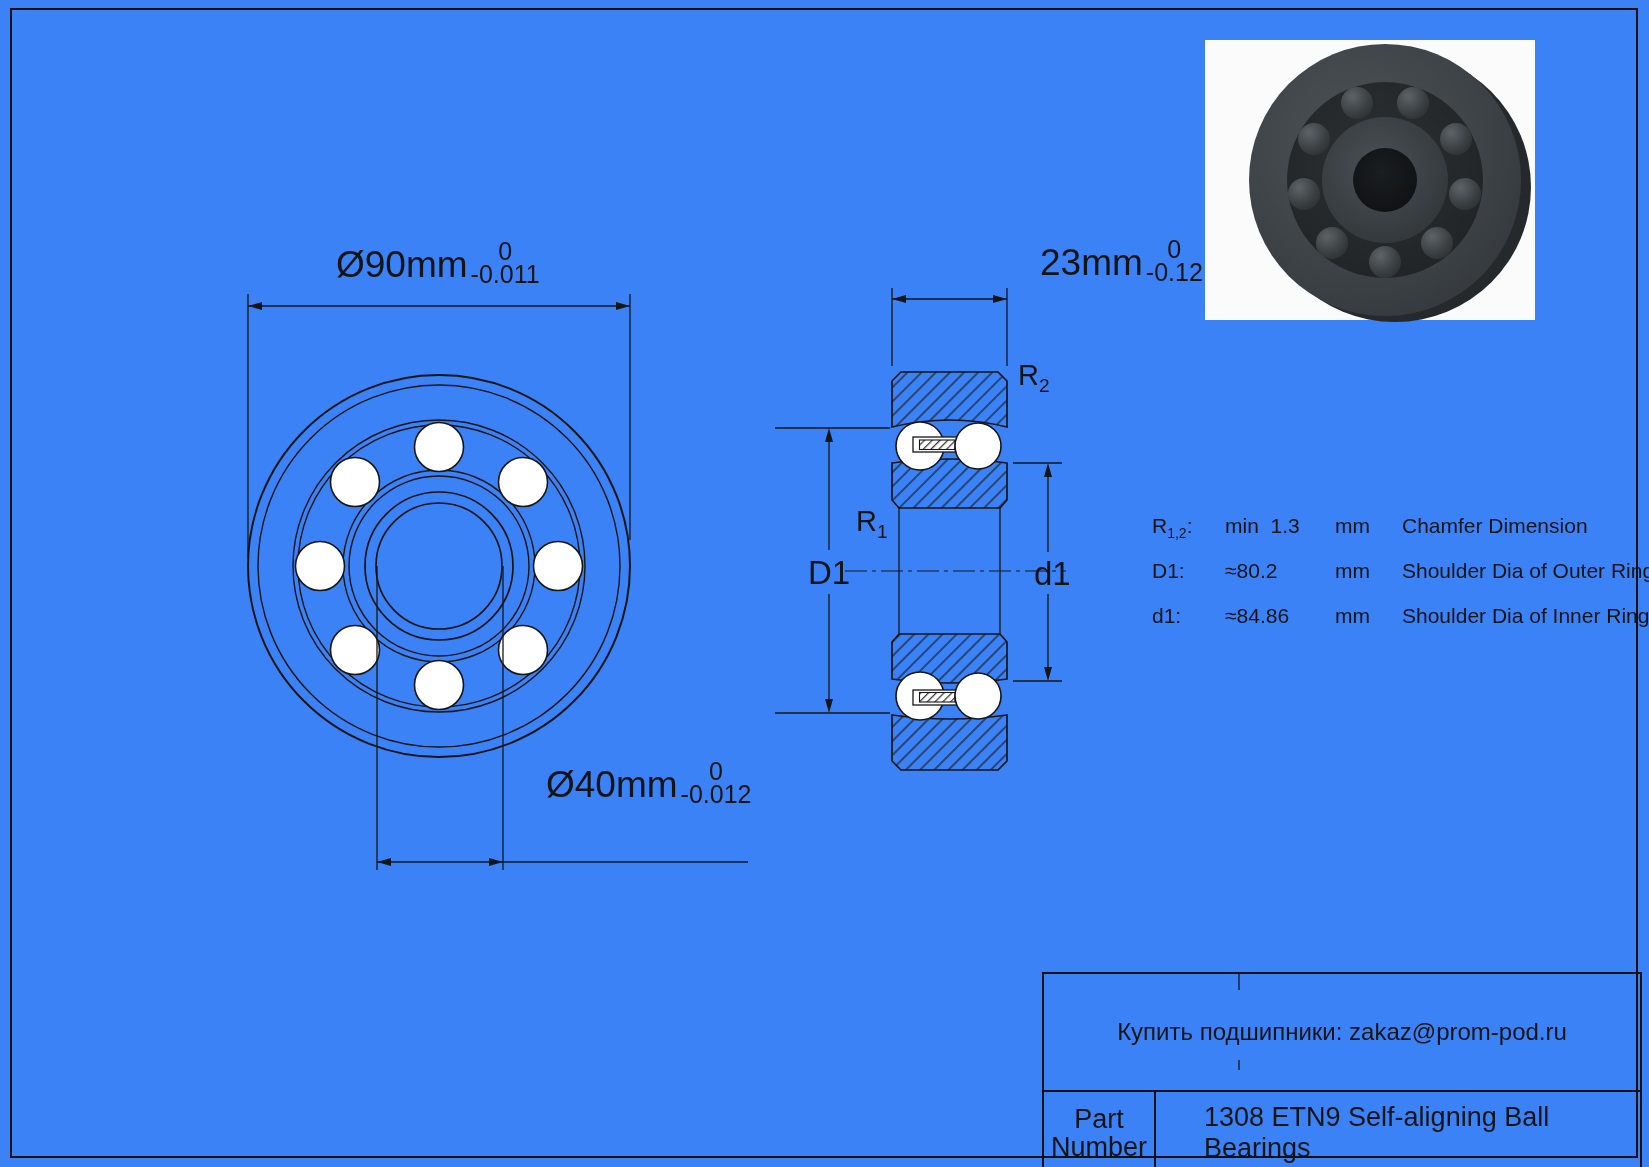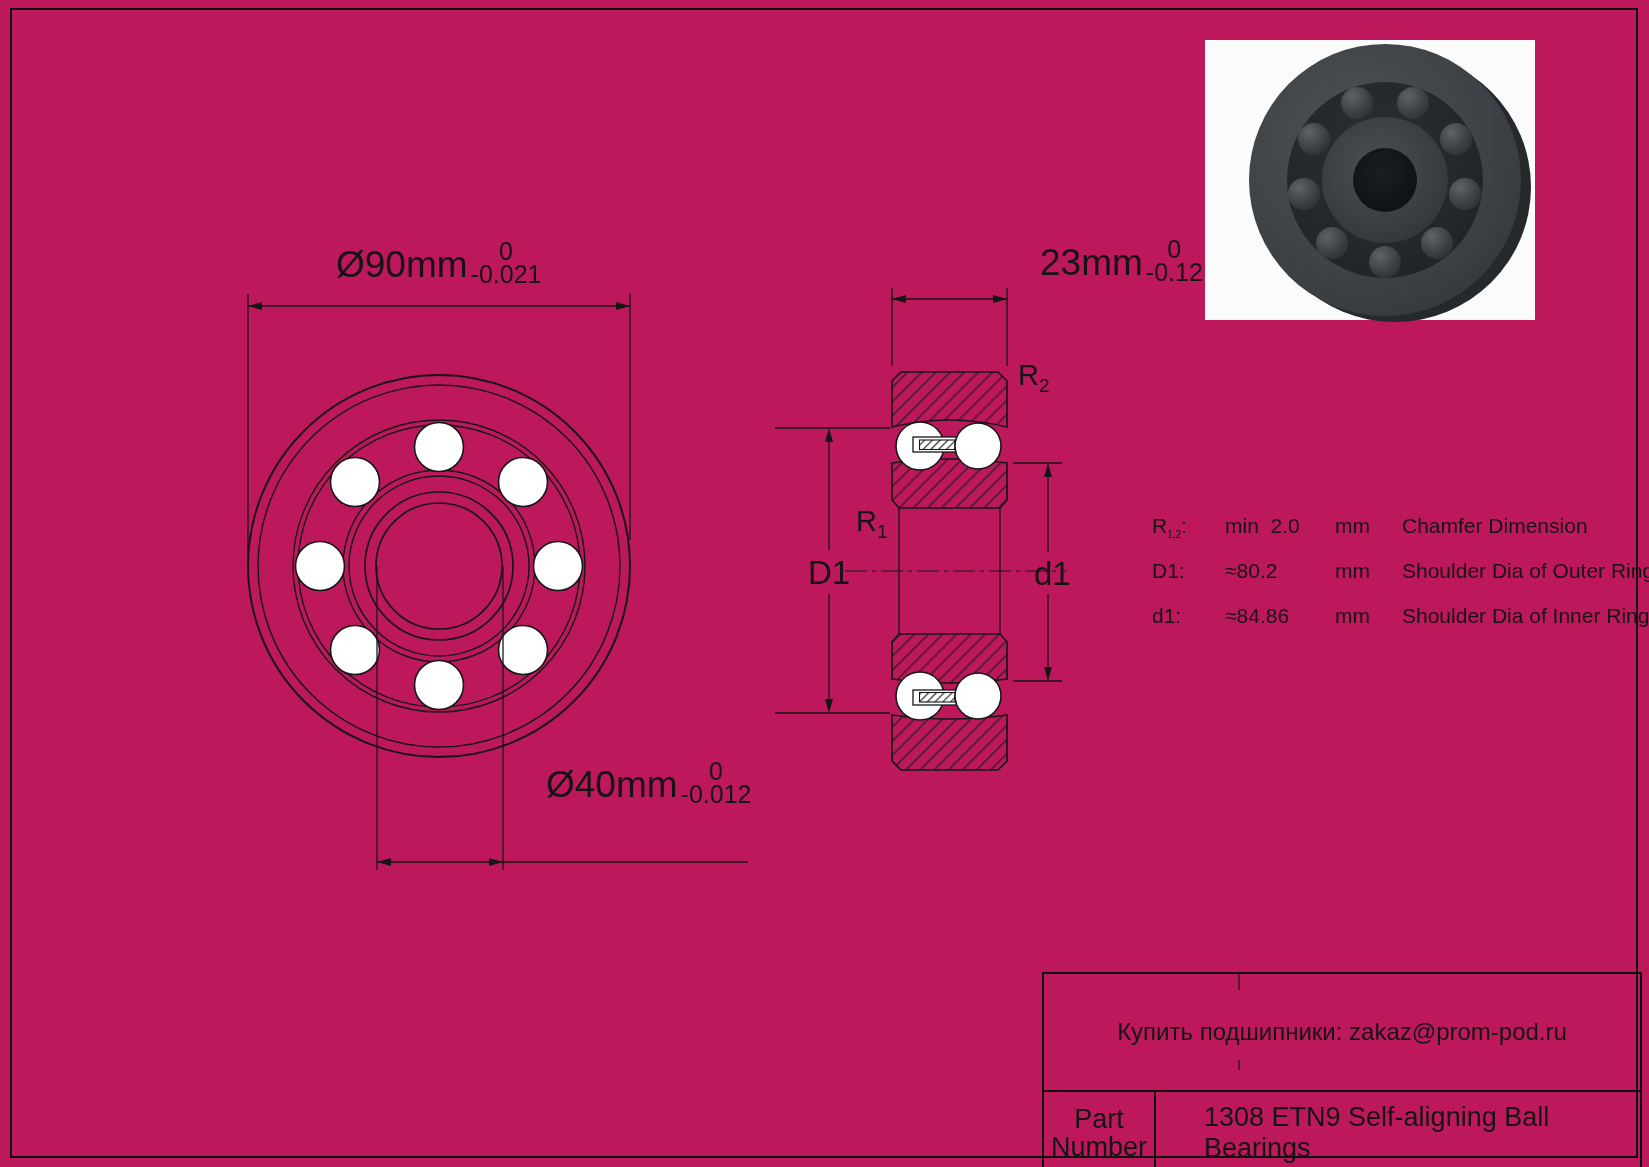--- a/index.html
+++ b/index.html
@@ -1,34 +1,34 @@
 <!DOCTYPE html>
 <html><head>
 <meta charset="utf-8">
 <style>
   html,body{margin:0;padding:0;background:#ffffff;}
   body{font-family:"Liberation Sans", sans-serif;color:#141414;}
-  #canvas{position:relative;width:1649px;height:1167px;background:#be185d;overflow:hidden;}
+  #canvas{position:relative;width:1649px;height:1167px;background:#3b82f6;overflow:hidden;}
   #drawing-svg{position:absolute;left:0;top:0;}
   .sheet-border{position:absolute;left:10px;top:8px;width:1628px;height:1150px;border:2px solid #111;box-sizing:border-box;}
 
   
   .dim{position:absolute;display:flex;align-items:flex-end;white-space:nowrap;}
   .dim-main{font-size:37px;line-height:40px;letter-spacing:0px;}
   .dim-tol{display:inline-flex;flex-direction:column;align-items:center;font-size:25px;line-height:23px;margin-left:3px;margin-bottom:-1px;}
 
   
   .lbl{position:absolute;font-size:29px;line-height:30px;white-space:nowrap;}
   .lbl sub{font-size:19px;}
   .lbl-big{position:absolute;font-size:33px;line-height:34px;white-space:nowrap;}
 
   
   .spec{position:absolute;left:1152px;top:514px;}
   .spec-row{display:grid;grid-template-columns:73px 110px 67px auto;height:45px;align-items:start;font-size:21px;white-space:pre;}
-  .spec-row sub{font-size:10px;}
+  .spec-row sub{font-size:14px;}
 
   
   .titleblock{position:absolute;left:1042px;top:972px;width:600px;height:203px;border:2px solid #111;box-sizing:border-box;display:flex;flex-direction:column;}
   .tb-top{height:118px;display:flex;align-items:center;justify-content:center;border-bottom:2px solid #111;box-sizing:border-box;font-size:24px;}
   .tb-bottom{flex:1;display:flex;gap:48px;}
   .tb-partlabel{width:112px;border-right:2px solid #111;box-sizing:border-box;display:flex;flex-direction:column;align-items:center;justify-content:center;font-size:27px;line-height:28px;}
   .tb-partvalue{flex:1;display:flex;align-items:center;justify-content:center;font-size:27px;border-radius:6px;}
 
   
   .photo{position:absolute;left:1205px;top:40px;width:330px;height:280px;background:#fbfbfb;}
@@ -156,21 +156,21 @@
     <g stroke="#161616" stroke-width="1.3">
       <path d="M1239,972 V990"></path>
       <path d="M1239,1060 V1070"></path>
     </g>
   </svg>
 
   <div class="dim" style="left:336px;top:240px;">
     <span class="dim-main">Ø90mm</span>
     <span class="dim-tol">
       <span>0</span>
-      <span>-0.021</span>
+      <span>-0.011</span>
     </span>
   </div>
 
   <div class="dim" style="left:546px;top:760px;">
     <span class="dim-main">Ø40mm</span>
     <span class="dim-tol">
       <span>0</span>
       <span>-0.012</span>
     </span>
   </div>
@@ -188,21 +188,21 @@
   </div>
   <div class="lbl" style="left:856px;top:506px;">
     <span>R</span><sub>1</sub>
   </div>
   <div class="lbl-big" style="left:808px;top:556px;">D1</div>
   <div class="lbl-big" style="left:1034px;top:557px;">d1</div>
 
   <div class="spec">
     <div class="spec-row">
       <span><span>R</span><sub>1,2</sub><span>:</span></span>
-      <span>min  2.0</span>
+      <span>min  1.3</span>
       <span>mm</span>
       <span>Chamfer Dimension</span>
     </div>
     <div class="spec-row">
       <span><span>D1</span><sub></sub><span>:</span></span>
       <span>≈80.2</span>
       <span>mm</span>
       <span>Shoulder Dia of Outer Ring</span>
     </div>
     <div class="spec-row">

